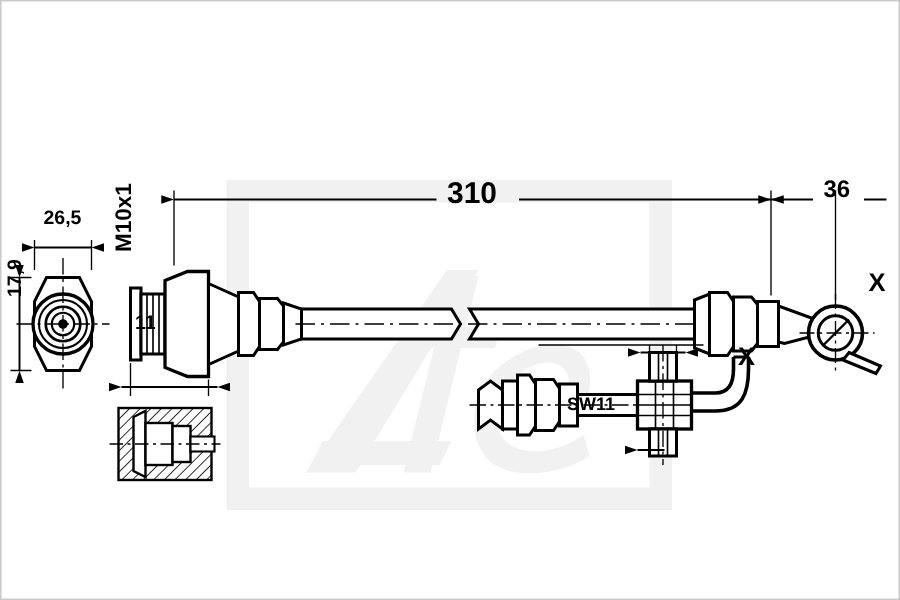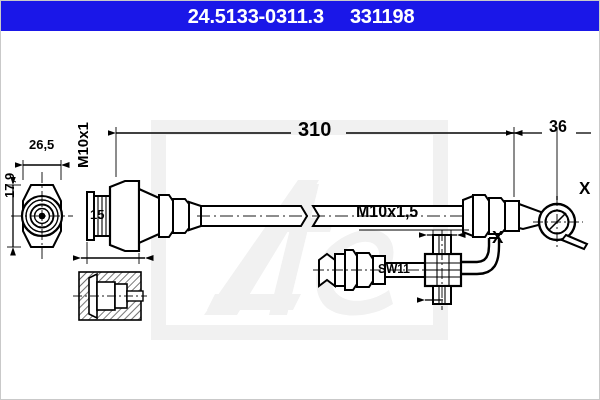--- a/index.html
+++ b/index.html
@@ -60,24 +60,20 @@
   .lbl-x1{left:578px;top:179px;font-size:17px;}
   .lbl-x2{left:491px;top:228px;font-size:17px;}
   .lbl-m10x15{left:355px;top:203px;font-size:16px;}
   .lbl-sw11{left:377px;top:262px;font-size:12px;}
 </style>
 </head>
 <body>
 
 <div id="page">
 
-  <div id="header">
-    <span class="hcode">24.5133-0311.3</span>
-    <span class="hcode">331198</span>
-  </div>
 
   <div id="canvas">
   <svg width="598" height="367" viewBox="0 0 598 367" xmlns="http://www.w3.org/2000/svg">
 
     <defs>
       <marker id="arrL" markerWidth="9" markerHeight="7" refX="8.5" refY="3.5" orient="auto" markerUnits="userSpaceOnUse">
         <path d="M8.5,3.5 L0,0.6 L0,6.4 Z" fill="#000"></path>
       </marker>
       <marker id="arrR" markerWidth="9" markerHeight="7" refX="0.5" refY="3.5" orient="auto" markerUnits="userSpaceOnUse">
         <path d="M0.5,3.5 L9,0.6 L9,6.4 Z" fill="#000"></path>
@@ -266,21 +262,20 @@
     <g stroke="#000">
       <line x1="424" y1="268" x2="442" y2="268" stroke-width="1.3" marker-start="url(#arrL)"></line>
     </g>
 
   </svg>
   </div>
 
   <div class="lbl lbl-168">26,5</div>
   <div class="lbl lbl-179">17,9</div>
   <div class="lbl lbl-m10x1">M10x1</div>
-  <div class="lbl lbl-11">15</div>
+  <div class="lbl lbl-11">11</div>
   <div class="lbl lbl-310">310</div>
   <div class="lbl lbl-36">36</div>
   <div class="lbl lbl-x1">X</div>
   <div class="lbl lbl-x2">X</div>
-  <div class="lbl lbl-m10x15">M10x1,5</div>
   <div class="lbl lbl-sw11">SW11</div>
 
 </div>
 
 </body></html>

